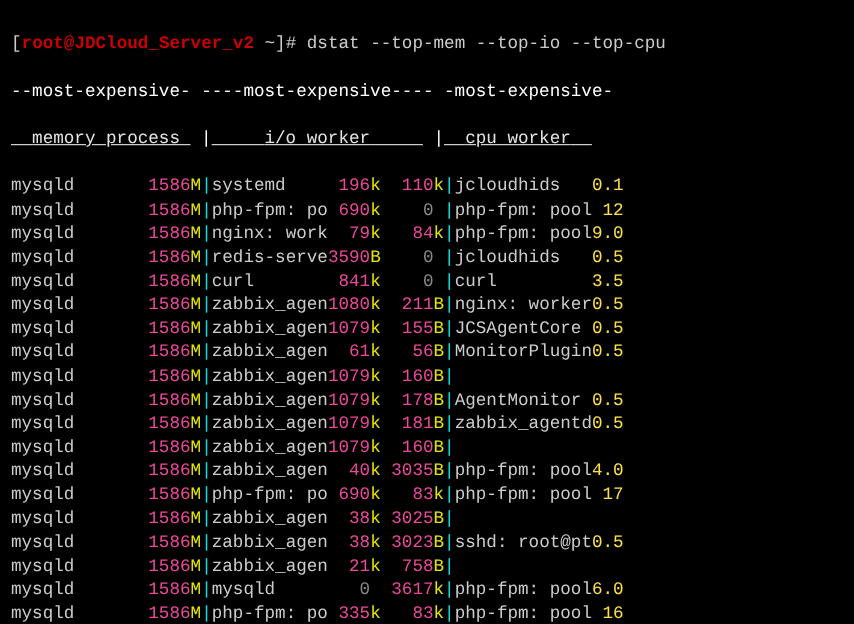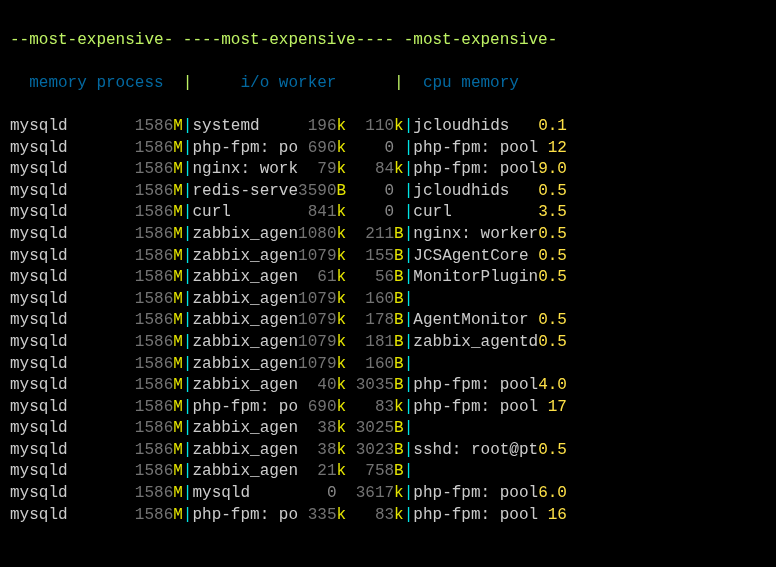--- a/index.html
+++ b/index.html
@@ -1,29 +1,30 @@
 <!DOCTYPE html>
 <html><head>
 <meta charset="utf-8">
 <style>
   html,body{margin:0;padding:0;background:#000;font-family:"Courier New",monospace;font-size:16px;line-height:1.35;color:#ccc}
   .term{padding:8px 10px;white-space:pre;background:#000;width:776px;box-sizing:border-box}
   .prompt-br{color:#c00;font-weight:bold}
   .prompt-at{color:#c00;font-weight:bold}
   .prompt-txt{color:#ccc}
-  .cyan{color:#bef264}
-  .cyan-u{color:#0369a1;}
-  .grn{color:#737373}
+  .cyan{color:#ffffff}
+  .cyan-u{color:#e5e5e5;text-decoration:underline}
+  .grn{color:#ec4899}
   .yel{color:#e5e500}
   .red{color:#fde047}
   .wht{color:#ccc}
   .dim{color:#888}
   .row{display:block}
   .sep{color:#00e5e5}
 </style>
 </head>
 <body>
 
 <div class="term">
+<span class="row"><span class="prompt-txt">[</span><span class="prompt-br">root</span><span class="prompt-at">@</span><span class="prompt-br">JDCloud_Server_v2</span><span class="prompt-txt"> </span><span class="prompt-txt">~</span><span class="prompt-txt">]# </span><span class="wht">dstat --top-mem --top-io --top-cpu</span></span>
 <span class="row"><span class="cyan">--most-expensive-</span><span class="cyan"> </span><span class="cyan">----most-expensive----</span><span class="cyan"> </span><span class="cyan">-most-expensive-</span></span>
-<span class="row"><span class="cyan-u">  </span><span class="cyan-u">memory process</span><span class="cyan-u"> </span><span class="cyan"> |</span><span class="cyan-u">     </span><span class="cyan-u">i/o worker</span><span class="cyan-u">     </span><span class="cyan"> |</span><span class="cyan-u">  </span><span class="cyan-u">cpu memory</span><span class="cyan-u">  </span></span>
+<span class="row"><span class="cyan-u">  </span><span class="cyan-u">memory process</span><span class="cyan-u"> </span><span class="cyan"> |</span><span class="cyan-u">     </span><span class="cyan-u">i/o worker</span><span class="cyan-u">     </span><span class="cyan"> |</span><span class="cyan-u">  </span><span class="cyan-u">cpu worker</span><span class="cyan-u">  </span></span>
 <div id="rows-container"><span class="row"><span class="wht">mysqld      </span><span class="grn"> 1586</span><span class="yel">M</span><span class="sep">|</span><span class="wht">systemd    </span><span class="grn"> 196</span><span class="yel">k</span> <span class="grn"> 110</span><span class="yel">k</span><span class="sep">|</span><span class="wht">jcloudhids   </span><span class="red">0.1</span></span><span class="row"><span class="wht">mysqld      </span><span class="grn"> 1586</span><span class="yel">M</span><span class="sep">|</span><span class="wht">php-fpm: po</span><span class="grn"> 690</span><span class="yel">k</span> <span class="dim">   0</span><span class="wht"> </span><span class="sep">|</span><span class="wht">php-fpm: pool</span><span class="red"> 12</span></span><span class="row"><span class="wht">mysqld      </span><span class="grn"> 1586</span><span class="yel">M</span><span class="sep">|</span><span class="wht">nginx: work</span><span class="grn">  79</span><span class="yel">k</span> <span class="grn">  84</span><span class="yel">k</span><span class="sep">|</span><span class="wht">php-fpm: pool</span><span class="red">9.0</span></span><span class="row"><span class="wht">mysqld      </span><span class="grn"> 1586</span><span class="yel">M</span><span class="sep">|</span><span class="wht">redis-serve</span><span class="grn">3590</span><span class="yel">B</span> <span class="dim">   0</span><span class="wht"> </span><span class="sep">|</span><span class="wht">jcloudhids   </span><span class="red">0.5</span></span><span class="row"><span class="wht">mysqld      </span><span class="grn"> 1586</span><span class="yel">M</span><span class="sep">|</span><span class="wht">curl       </span><span class="grn"> 841</span><span class="yel">k</span> <span class="dim">   0</span><span class="wht"> </span><span class="sep">|</span><span class="wht">curl         </span><span class="red">3.5</span></span><span class="row"><span class="wht">mysqld      </span><span class="grn"> 1586</span><span class="yel">M</span><span class="sep">|</span><span class="wht">zabbix_agen</span><span class="grn">1080</span><span class="yel">k</span> <span class="grn"> 211</span><span class="yel">B</span><span class="sep">|</span><span class="wht">nginx: worker</span><span class="red">0.5</span></span><span class="row"><span class="wht">mysqld      </span><span class="grn"> 1586</span><span class="yel">M</span><span class="sep">|</span><span class="wht">zabbix_agen</span><span class="grn">1079</span><span class="yel">k</span> <span class="grn"> 155</span><span class="yel">B</span><span class="sep">|</span><span class="wht">JCSAgentCore </span><span class="red">0.5</span></span><span class="row"><span class="wht">mysqld      </span><span class="grn"> 1586</span><span class="yel">M</span><span class="sep">|</span><span class="wht">zabbix_agen</span><span class="grn">  61</span><span class="yel">k</span> <span class="grn">  56</span><span class="yel">B</span><span class="sep">|</span><span class="wht">MonitorPlugin</span><span class="red">0.5</span></span><span class="row"><span class="wht">mysqld      </span><span class="grn"> 1586</span><span class="yel">M</span><span class="sep">|</span><span class="wht">zabbix_agen</span><span class="grn">1079</span><span class="yel">k</span> <span class="grn"> 160</span><span class="yel">B</span><span class="sep">|</span><span class="wht">                </span></span><span class="row"><span class="wht">mysqld      </span><span class="grn"> 1586</span><span class="yel">M</span><span class="sep">|</span><span class="wht">zabbix_agen</span><span class="grn">1079</span><span class="yel">k</span> <span class="grn"> 178</span><span class="yel">B</span><span class="sep">|</span><span class="wht">AgentMonitor </span><span class="red">0.5</span></span><span class="row"><span class="wht">mysqld      </span><span class="grn"> 1586</span><span class="yel">M</span><span class="sep">|</span><span class="wht">zabbix_agen</span><span class="grn">1079</span><span class="yel">k</span> <span class="grn"> 181</span><span class="yel">B</span><span class="sep">|</span><span class="wht">zabbix_agentd</span><span class="red">0.5</span></span><span class="row"><span class="wht">mysqld      </span><span class="grn"> 1586</span><span class="yel">M</span><span class="sep">|</span><span class="wht">zabbix_agen</span><span class="grn">1079</span><span class="yel">k</span> <span class="grn"> 160</span><span class="yel">B</span><span class="sep">|</span><span class="wht">                </span></span><span class="row"><span class="wht">mysqld      </span><span class="grn"> 1586</span><span class="yel">M</span><span class="sep">|</span><span class="wht">zabbix_agen</span><span class="grn">  40</span><span class="yel">k</span> <span class="grn">3035</span><span class="yel">B</span><span class="sep">|</span><span class="wht">php-fpm: pool</span><span class="red">4.0</span></span><span class="row"><span class="wht">mysqld      </span><span class="grn"> 1586</span><span class="yel">M</span><span class="sep">|</span><span class="wht">php-fpm: po</span><span class="grn"> 690</span><span class="yel">k</span> <span class="grn">  83</span><span class="yel">k</span><span class="sep">|</span><span class="wht">php-fpm: pool</span><span class="red"> 17</span></span><span class="row"><span class="wht">mysqld      </span><span class="grn"> 1586</span><span class="yel">M</span><span class="sep">|</span><span class="wht">zabbix_agen</span><span class="grn">  38</span><span class="yel">k</span> <span class="grn">3025</span><span class="yel">B</span><span class="sep">|</span><span class="wht">                </span></span><span class="row"><span class="wht">mysqld      </span><span class="grn"> 1586</span><span class="yel">M</span><span class="sep">|</span><span class="wht">zabbix_agen</span><span class="grn">  38</span><span class="yel">k</span> <span class="grn">3023</span><span class="yel">B</span><span class="sep">|</span><span class="wht">sshd: root@pt</span><span class="red">0.5</span></span><span class="row"><span class="wht">mysqld      </span><span class="grn"> 1586</span><span class="yel">M</span><span class="sep">|</span><span class="wht">zabbix_agen</span><span class="grn">  21</span><span class="yel">k</span> <span class="grn"> 758</span><span class="yel">B</span><span class="sep">|</span><span class="wht">                </span></span><span class="row"><span class="wht">mysqld      </span><span class="grn"> 1586</span><span class="yel">M</span><span class="sep">|</span><span class="wht">mysqld     </span><span class="dim">   0</span><span class="wht"> </span> <span class="grn">3617</span><span class="yel">k</span><span class="sep">|</span><span class="wht">php-fpm: pool</span><span class="red">6.0</span></span><span class="row"><span class="wht">mysqld      </span><span class="grn"> 1586</span><span class="yel">M</span><span class="sep">|</span><span class="wht">php-fpm: po</span><span class="grn"> 335</span><span class="yel">k</span> <span class="grn">  83</span><span class="yel">k</span><span class="sep">|</span><span class="wht">php-fpm: pool</span><span class="red"> 16</span></span></div>
 </div>
 
 </body></html>

